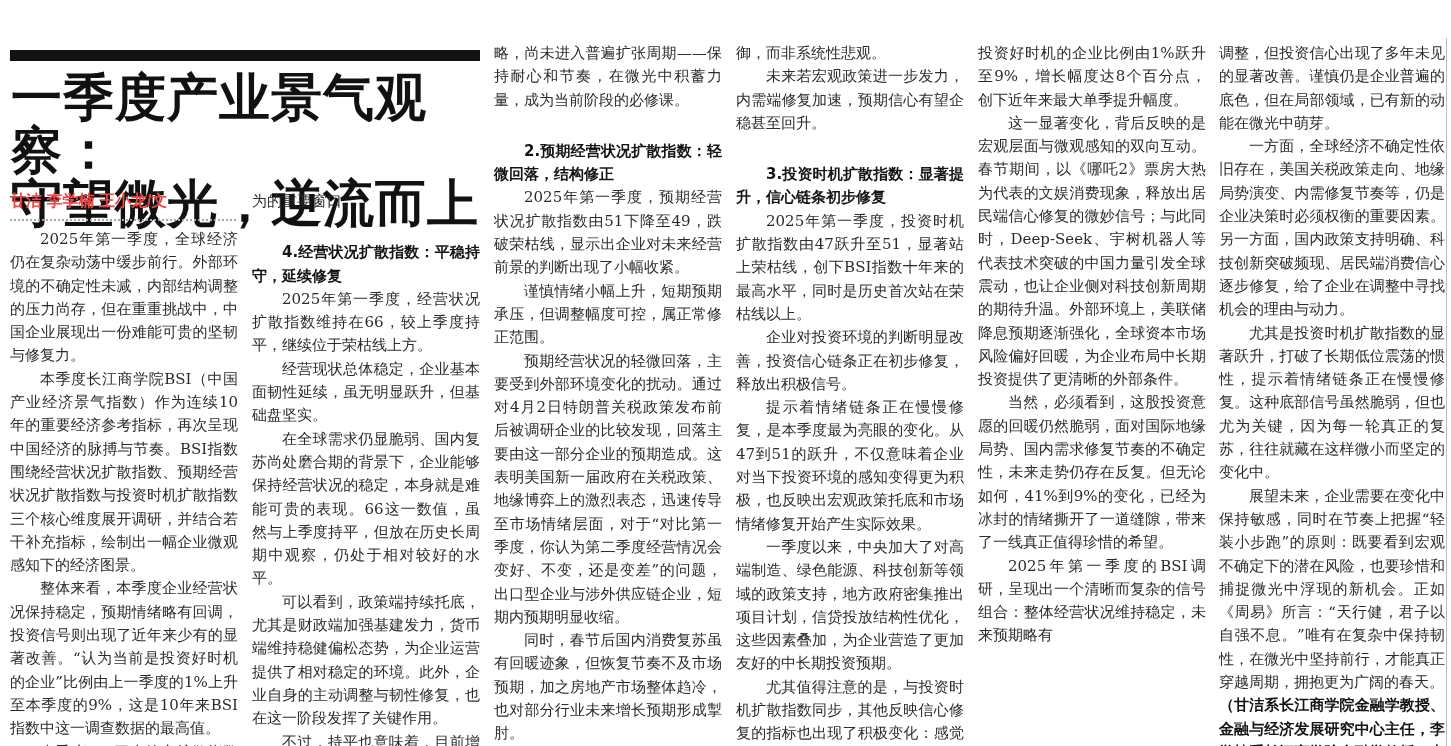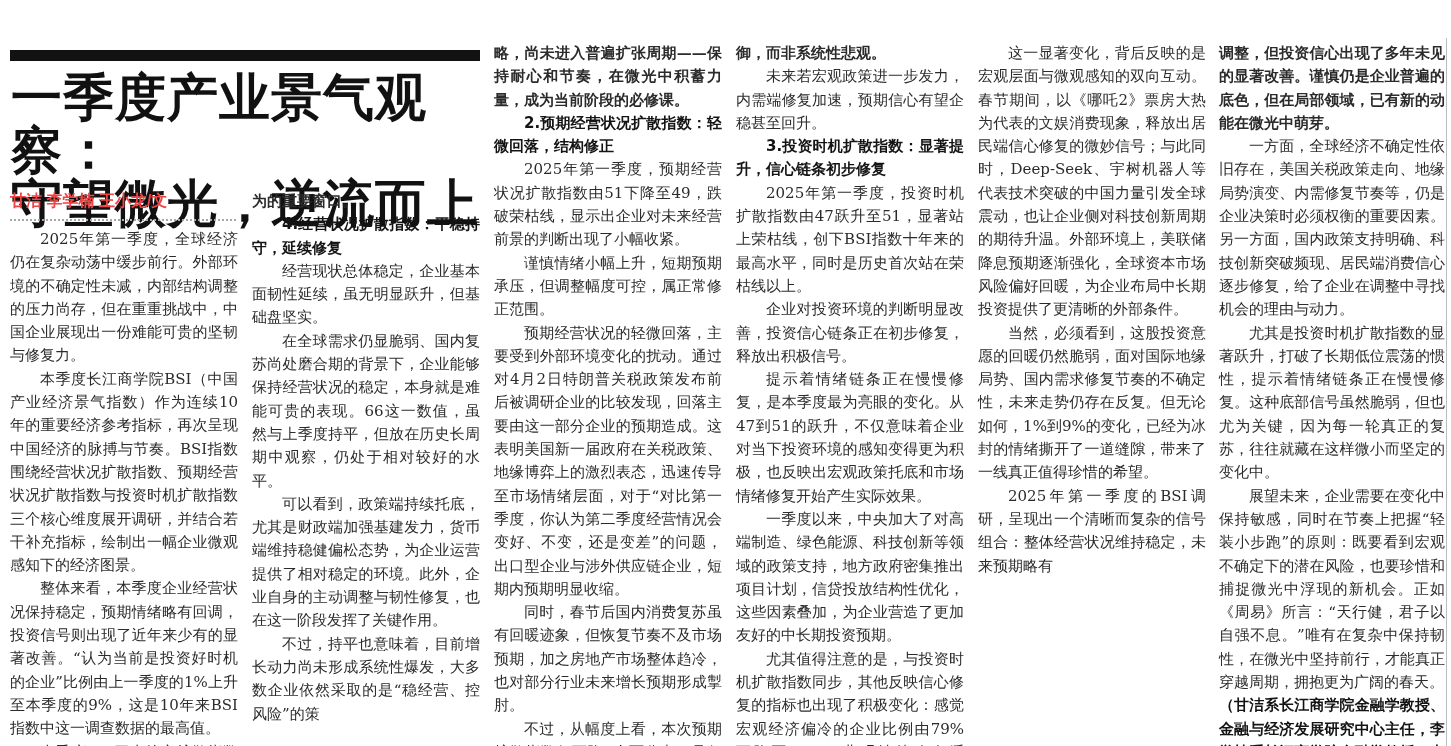--- a/index.html
+++ b/index.html
@@ -33,26 +33,27 @@
   }
   .col {
     position: absolute;
     width: 228px;
     font-size: 15px;
     line-height: 23.3px;
     text-align: justify;
   }
   .col p { margin: 0; }
   .blk.para { text-indent: 2em; }
-  .blk.cont { text-indent: 0; font-weight: bold; }
+  .blk.cont { text-indent: 0; }
   .blk.heading {
     text-indent: 2em;
     font-weight: 700;
     font-family: "DejaVu Sans", sans-serif;
     color: #141414;
+    margin-top: 28px;
   }
   .blk.credits {
     text-indent: 0;
     font-weight: 700;
     font-family: "DejaVu Sans", sans-serif;
     color: #141414;
   }
   .col-1 { left: 10px;   top: 228px; }
   .col-2 { left: 252px;  top: 190px; }
   .col-3 { left: 494px;  top: 42px; }
@@ -80,20 +81,21 @@
 
   <div class="col col-1">
       <p class="blk para">2025年第一季度，全球经济仍在复杂动荡中缓步前行。外部环境的不确定性未减，内部结构调整的压力尚存，但在重重挑战中，中国企业展现出一份难能可贵的坚韧与修复力。</p>
       <p class="blk para">本季度长江商学院BSI（中国产业经济景气指数）作为连续10年的重要经济参考指标，再次呈现中国经济的脉搏与节奏。BSI指数围绕经营状况扩散指数、预期经营状况扩散指数与投资时机扩散指数三个核心维度展开调研，并结合若干补充指标，绘制出一幅企业微观感知下的经济图景。</p>
       <p class="blk para">整体来看，本季度企业经营状况保持稳定，预期情绪略有回调，投资信号则出现了近年来少有的显著改善。“认为当前是投资好时机的企业”比例由上一季度的1%上升至本季度的9%，这是10年来BSI指数中这一调查数据的最高值。</p>
       <p class="blk para">本季度BSI三大核心扩散指数的变化，提供了读懂企业情绪与决策行</p>
     </div>
   <div class="col col-2">
       <p class="blk cont">为的重要窗口。</p>
       <p class="blk heading">4.经营状况扩散指数：平稳持守，延续修复</p>
+      <p class="blk para">2025年第一季度，经营状况扩散指数维持在66，较上季度持平，继续位于荣枯线上方。</p>
       <p class="blk para">经营现状总体稳定，企业基本面韧性延续，虽无明显跃升，但基础盘坚实。</p>
       <p class="blk para">在全球需求仍显脆弱、国内复苏尚处磨合期的背景下，企业能够保持经营状况的稳定，本身就是难能可贵的表现。66这一数值，虽然与上季度持平，但放在历史长周期中观察，仍处于相对较好的水平。</p>
       <p class="blk para">可以看到，政策端持续托底，尤其是财政端加强基建发力，货币端维持稳健偏松态势，为企业运营提供了相对稳定的环境。此外，企业自身的主动调整与韧性修复，也在这一阶段发挥了关键作用。</p>
       <p class="blk para">不过，持平也意味着，目前增长动力尚未形成系统性爆发，大多数企业依然采取的是“稳经营、控风险”的策</p>
     </div>
   <div class="col col-3">
       <p class="blk cont">略，尚未进入普遍扩张周期——保持耐心和节奏，在微光中积蓄力量，成为当前阶段的必修课。</p>
       <p class="blk heading">2.预期经营状况扩散指数：轻微回落，结构修正</p>
       <p class="blk para">2025年第一季度，预期经营状况扩散指数由51下降至49，跌破荣枯线，显示出企业对未来经营前景的判断出现了小幅收紧。</p>
       <p class="blk para">谨慎情绪小幅上升，短期预期承压，但调整幅度可控，属正常修正范围。</p>
@@ -105,22 +107,23 @@
       <p class="blk cont">御，而非系统性悲观。</p>
       <p class="blk para">未来若宏观政策进一步发力，内需端修复加速，预期信心有望企稳甚至回升。</p>
       <p class="blk heading">3.投资时机扩散指数：显著提升，信心链条初步修复</p>
       <p class="blk para">2025年第一季度，投资时机扩散指数由47跃升至51，显著站上荣枯线，创下BSI指数十年来的最高水平，同时是历史首次站在荣枯线以上。</p>
       <p class="blk para">企业对投资环境的判断明显改善，投资信心链条正在初步修复，释放出积极信号。</p>
       <p class="blk para">提示着情绪链条正在慢慢修复，是本季度最为亮眼的变化。从47到51的跃升，不仅意味着企业对当下投资环境的感知变得更为积极，也反映出宏观政策托底和市场情绪修复开始产生实际效果。</p>
       <p class="blk para">一季度以来，中央加大了对高端制造、绿色能源、科技创新等领域的政策支持，地方政府密集推出项目计划，信贷投放结构性优化，这些因素叠加，为企业营造了更加友好的中长期投资预期。</p>
       <p class="blk para">尤其值得注意的是，与投资时机扩散指数同步，其他反映信心修复的指标也出现了积极变化：感觉宏观经济偏冷的企业比例由79%下降至76%，悲观情绪略有缓解；认为当前是</p>
     </div>
   <div class="col col-5">
+      <p class="blk cont">投资好时机的企业比例由1%跃升至9%，增长幅度达8个百分点，创下近年来最大单季提升幅度。</p>
       <p class="blk para">这一显著变化，背后反映的是宏观层面与微观感知的双向互动。春节期间，以《哪吒2》票房大热为代表的文娱消费现象，释放出居民端信心修复的微妙信号；与此同时，Deep-Seek、宇树机器人等代表技术突破的中国力量引发全球震动，也让企业侧对科技创新周期的期待升温。外部环境上，美联储降息预期逐渐强化，全球资本市场风险偏好回暖，为企业布局中长期投资提供了更清晰的外部条件。</p>
-      <p class="blk para">当然，必须看到，这股投资意愿的回暖仍然脆弱，面对国际地缘局势、国内需求修复节奏的不确定性，未来走势仍存在反复。但无论如何，1%到9%的变化，已经为冰封的情绪撕开了一道缝隙，带来了一线真正值得珍惜的希望。</p>
+      <p class="blk para">当然，必须看到，这股投资意愿的回暖仍然脆弱，面对国际地缘局势、国内需求修复节奏的不确定性，未来走势仍存在反复。但无论如何，41%到9%的变化，已经为冰封的情绪撕开了一道缝隙，带来了一线真正值得珍惜的希望。</p>
       <p class="blk para">2025年第一季度的BSI调研，呈现出一个清晰而复杂的信号组合：整体经营状况维持稳定，未来预期略有</p>
     </div>
   <div class="col col-6">
       <p class="blk cont">调整，但投资信心出现了多年未见的显著改善。谨慎仍是企业普遍的底色，但在局部领域，已有新的动能在微光中萌芽。</p>
       <p class="blk para">一方面，全球经济不确定性依旧存在，美国关税政策走向、地缘局势演变、内需修复节奏等，仍是企业决策时必须权衡的重要因素。另一方面，国内政策支持明确、科技创新突破频现、居民端消费信心逐步修复，给了企业在调整中寻找机会的理由与动力。</p>
       <p class="blk para">尤其是投资时机扩散指数的显著跃升，打破了长期低位震荡的惯性，提示着情绪链条正在慢慢修复。这种底部信号虽然脆弱，但也尤为关键，因为每一轮真正的复苏，往往就藏在这样微小而坚定的变化中。</p>
       <p class="blk para">展望未来，企业需要在变化中保持敏感，同时在节奏上把握“轻装小步跑”的原则：既要看到宏观不确定下的潜在风险，也要珍惜和捕捉微光中浮现的新机会。正如《周易》所言：“天行健，君子以自强不息。”唯有在复杂中保持韧性，在微光中坚持前行，才能真正穿越周期，拥抱更为广阔的春天。</p>
       <p class="blk credits">（甘洁系长江商学院金融学教授、金融与经济发展研究中心主任，李学楠系长江商学院金融学教授、中国产业政策研究中心主任，王小龙系长江商学院高级研究员）</p>
     </div>
 

